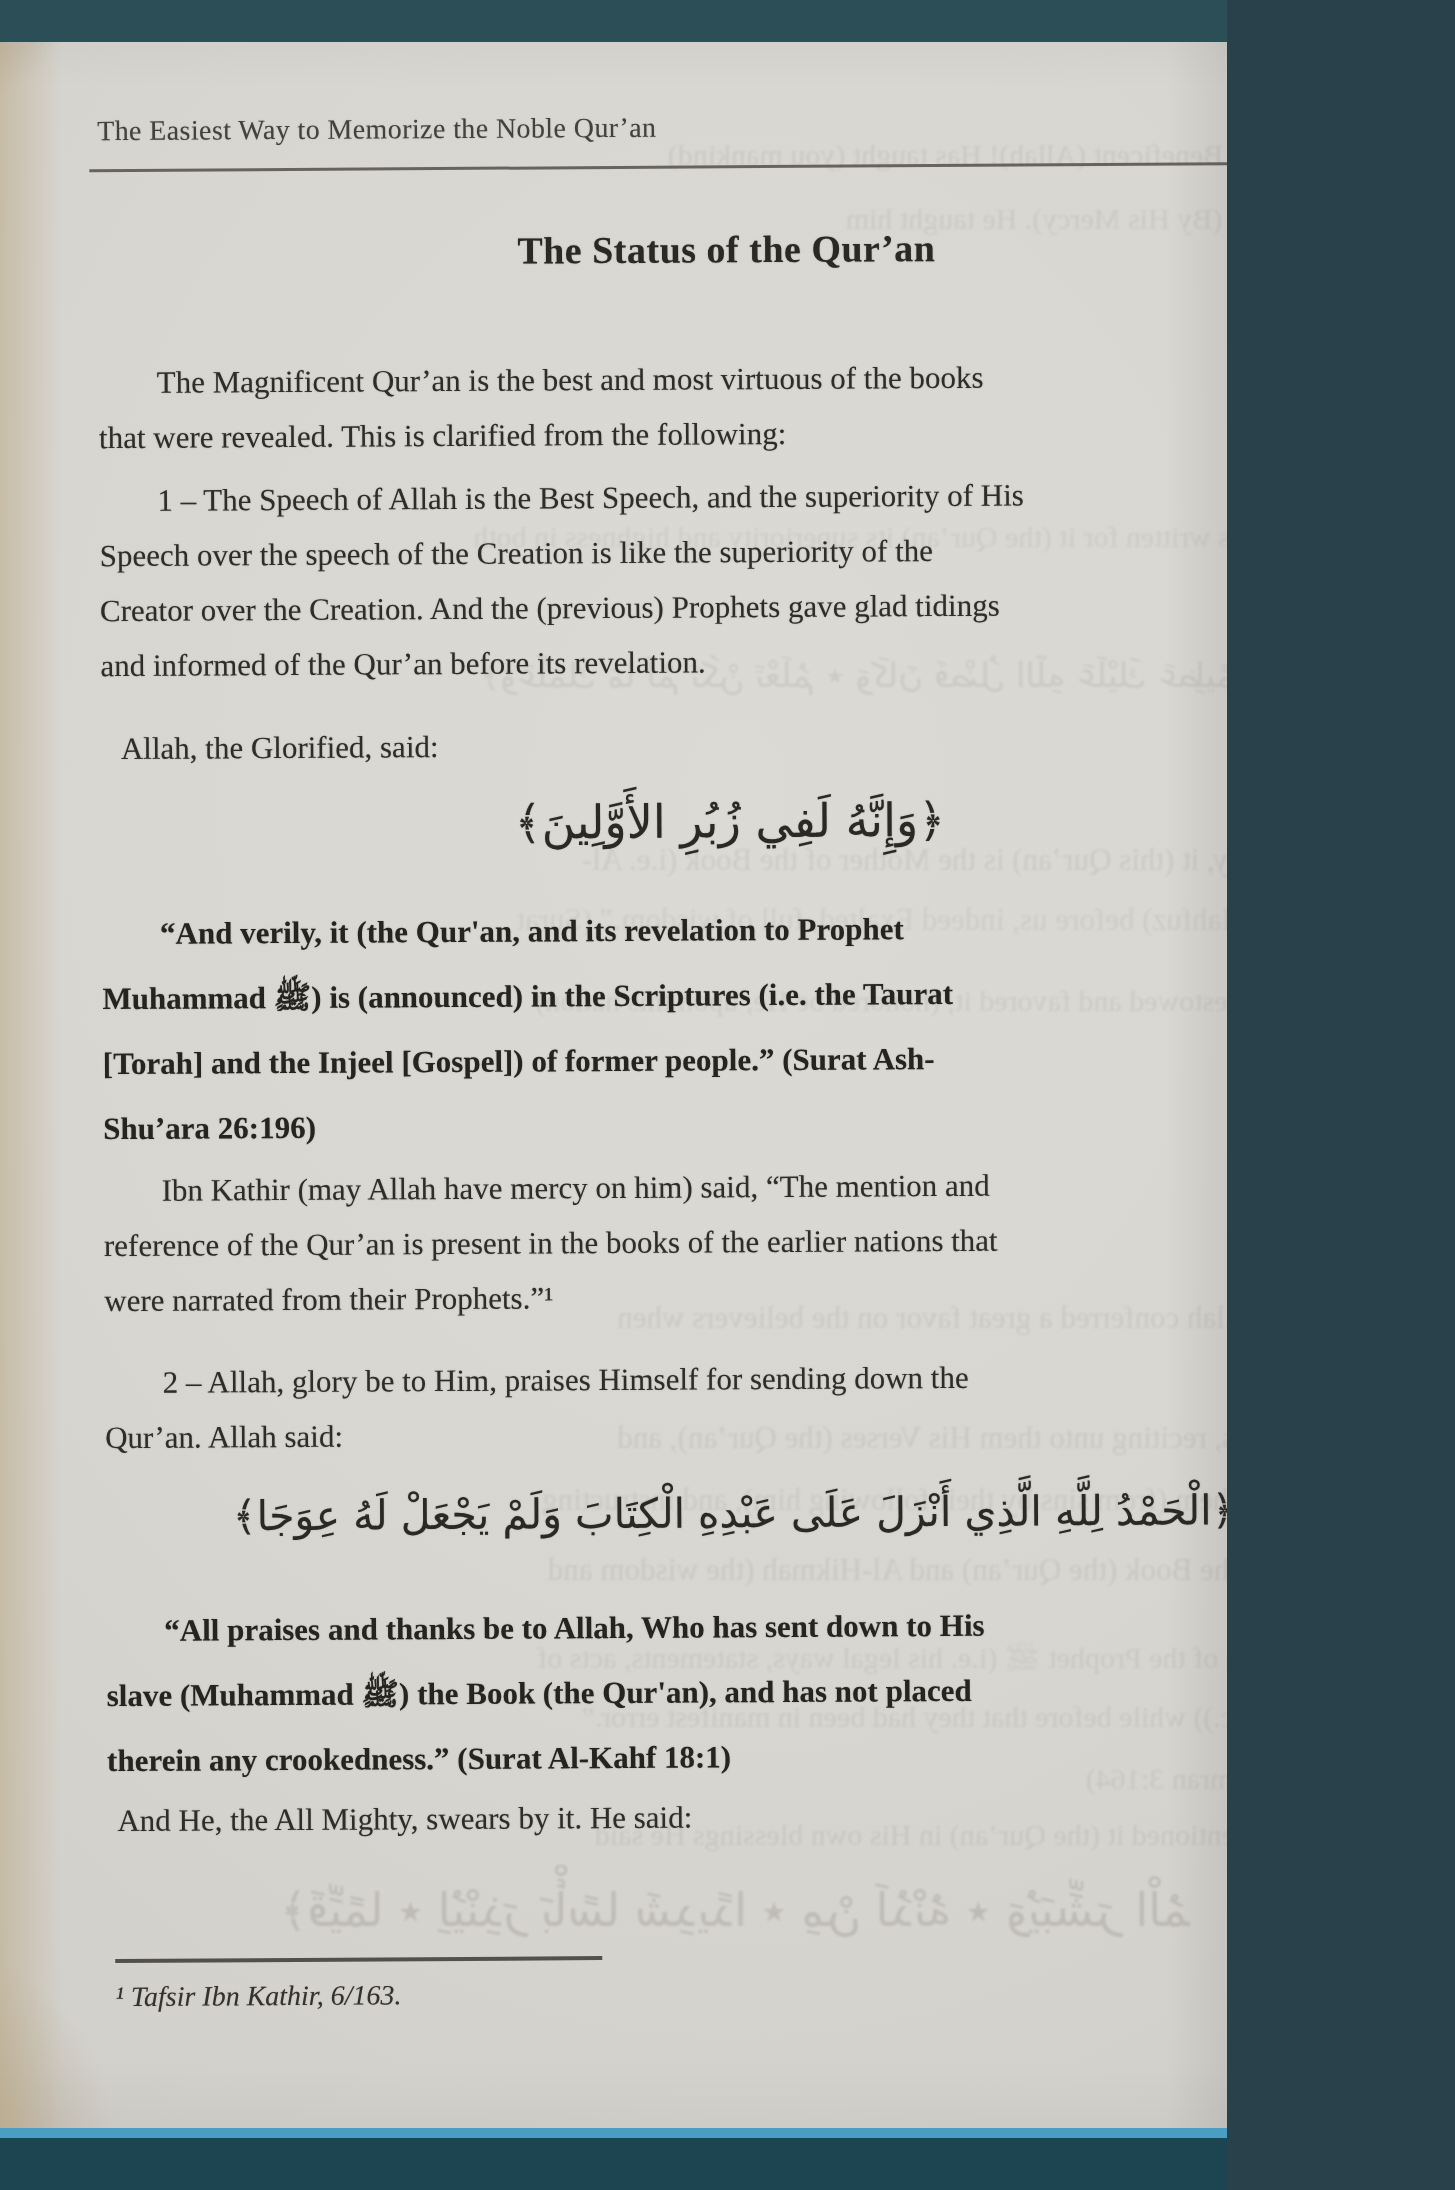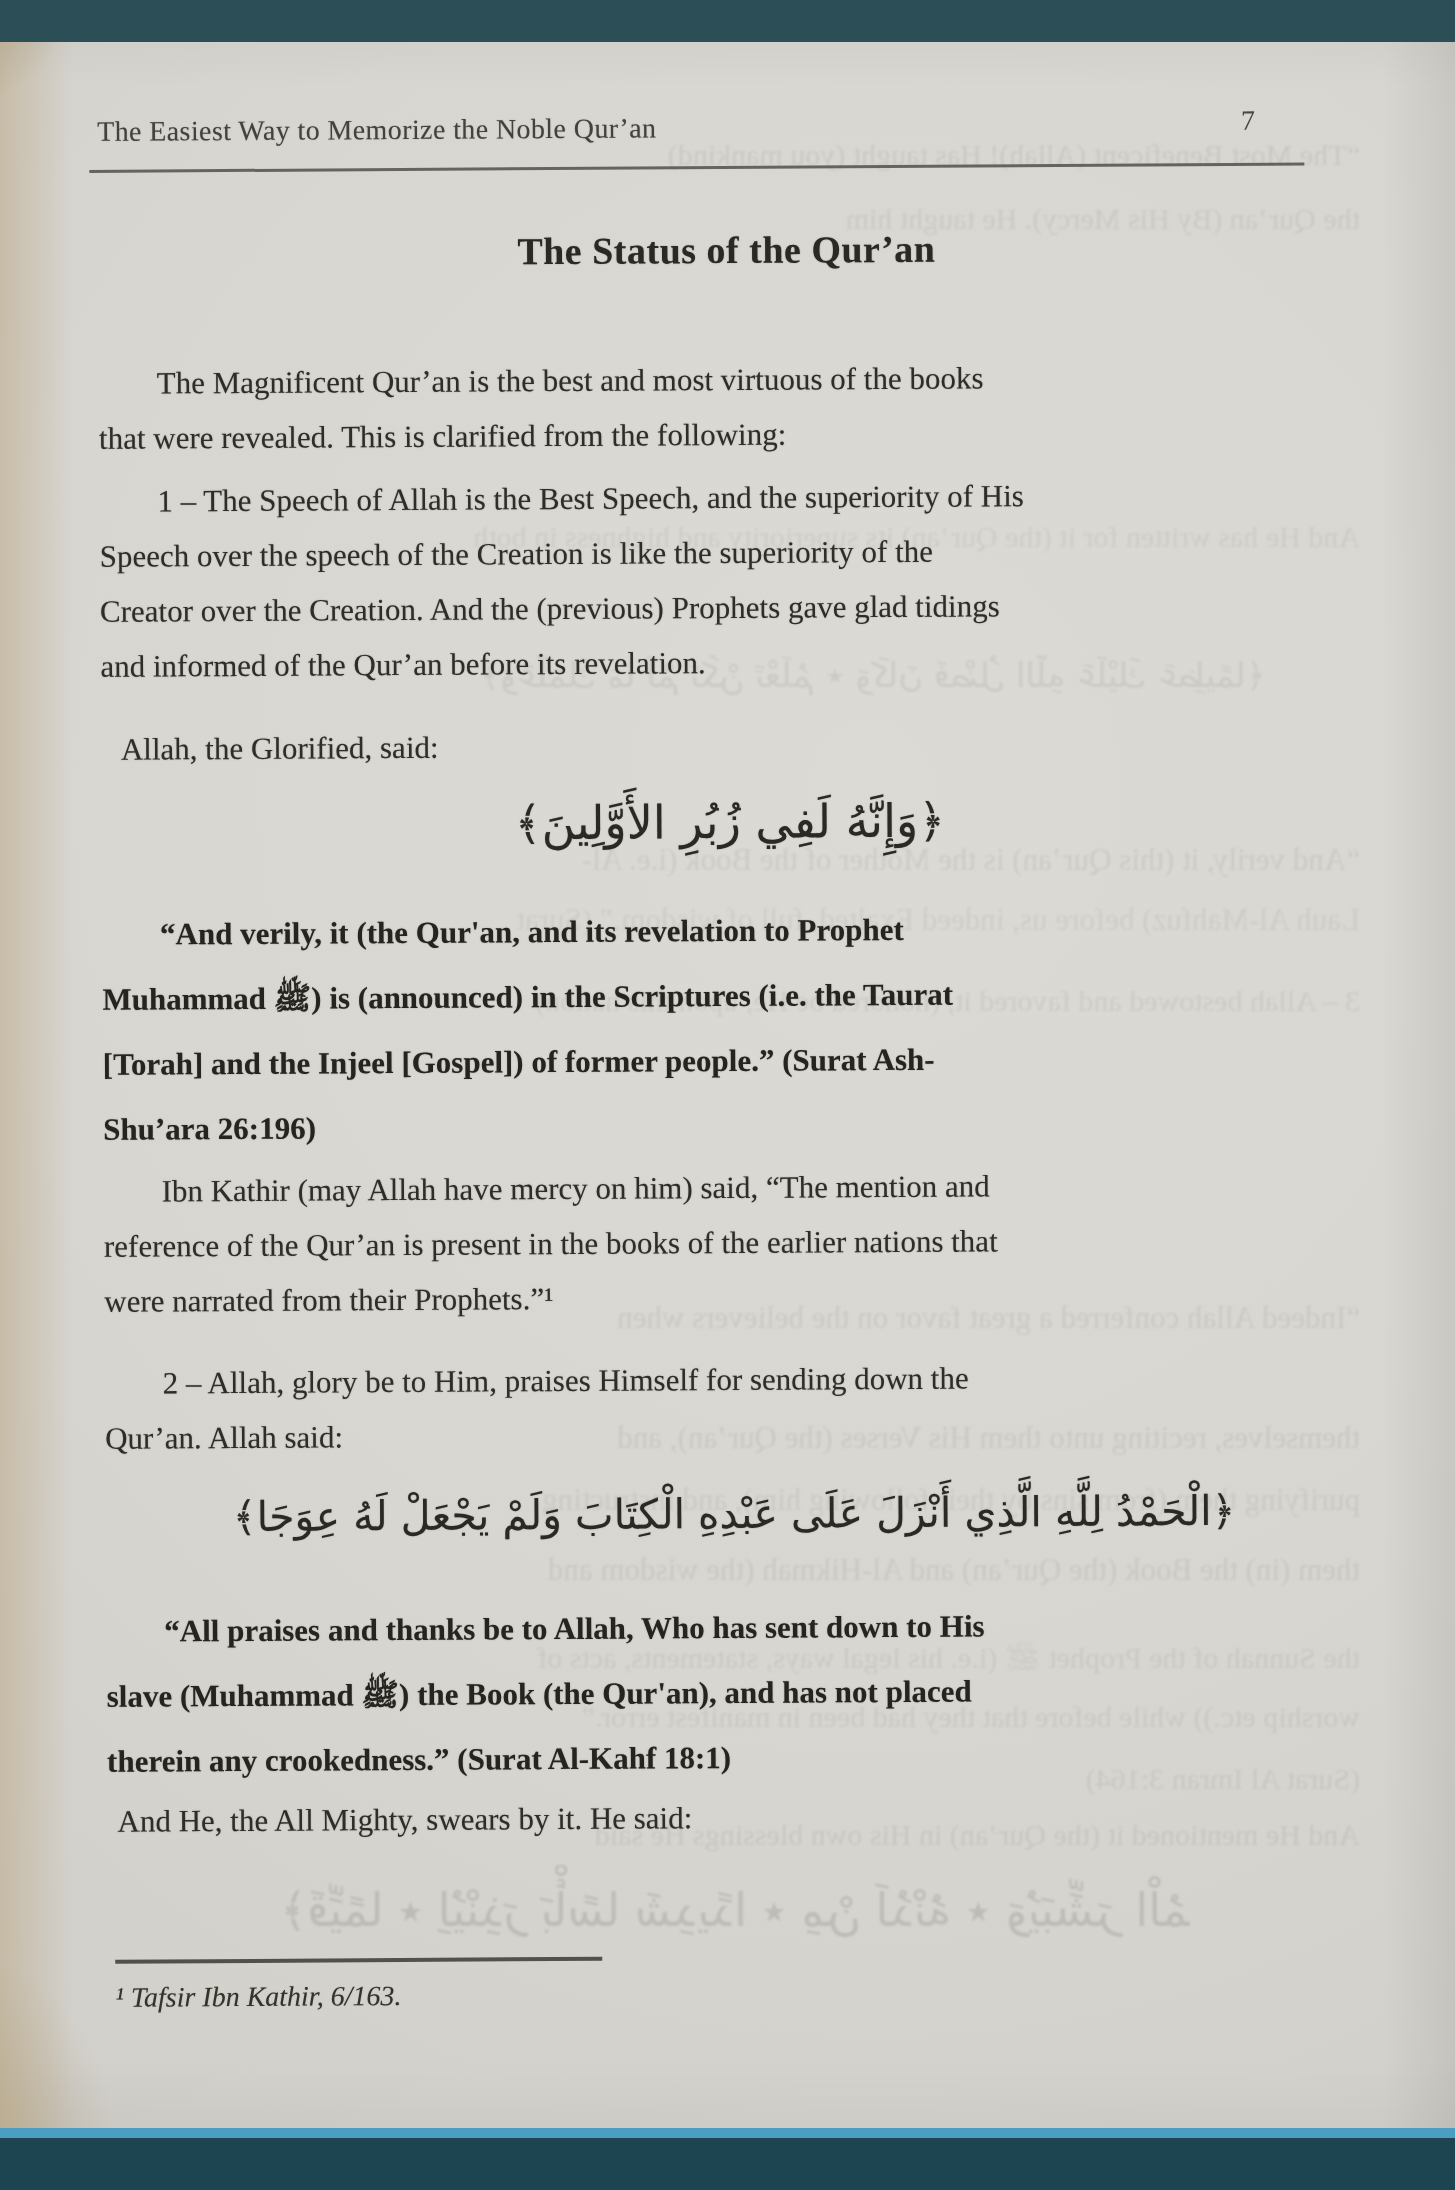--- a/index.html
+++ b/index.html
@@ -1,18 +1,18 @@
 <!DOCTYPE html>
 <html><head>
 <meta charset="utf-8">
 <style>
   html,body{margin:0;padding:0;background:#28414b;}
   .photo{
     position:relative;
-    width:1455px;height:2190px;
+    width:1227px;height:2190px;
     overflow:hidden;
     font-family:"Liberation Serif","DejaVu Sans",serif;
     background:
       radial-gradient(120% 85% at 60% 36%, #dcdad5 0%, #d8d6d1 48%, #cfcdc8 100%);
   }
   
   .paper-shading{
     position:absolute;inset:0;pointer-events:none;
     background:
       linear-gradient(90deg, rgba(186,168,134,.55) 0%, rgba(186,168,134,0) 5%),

